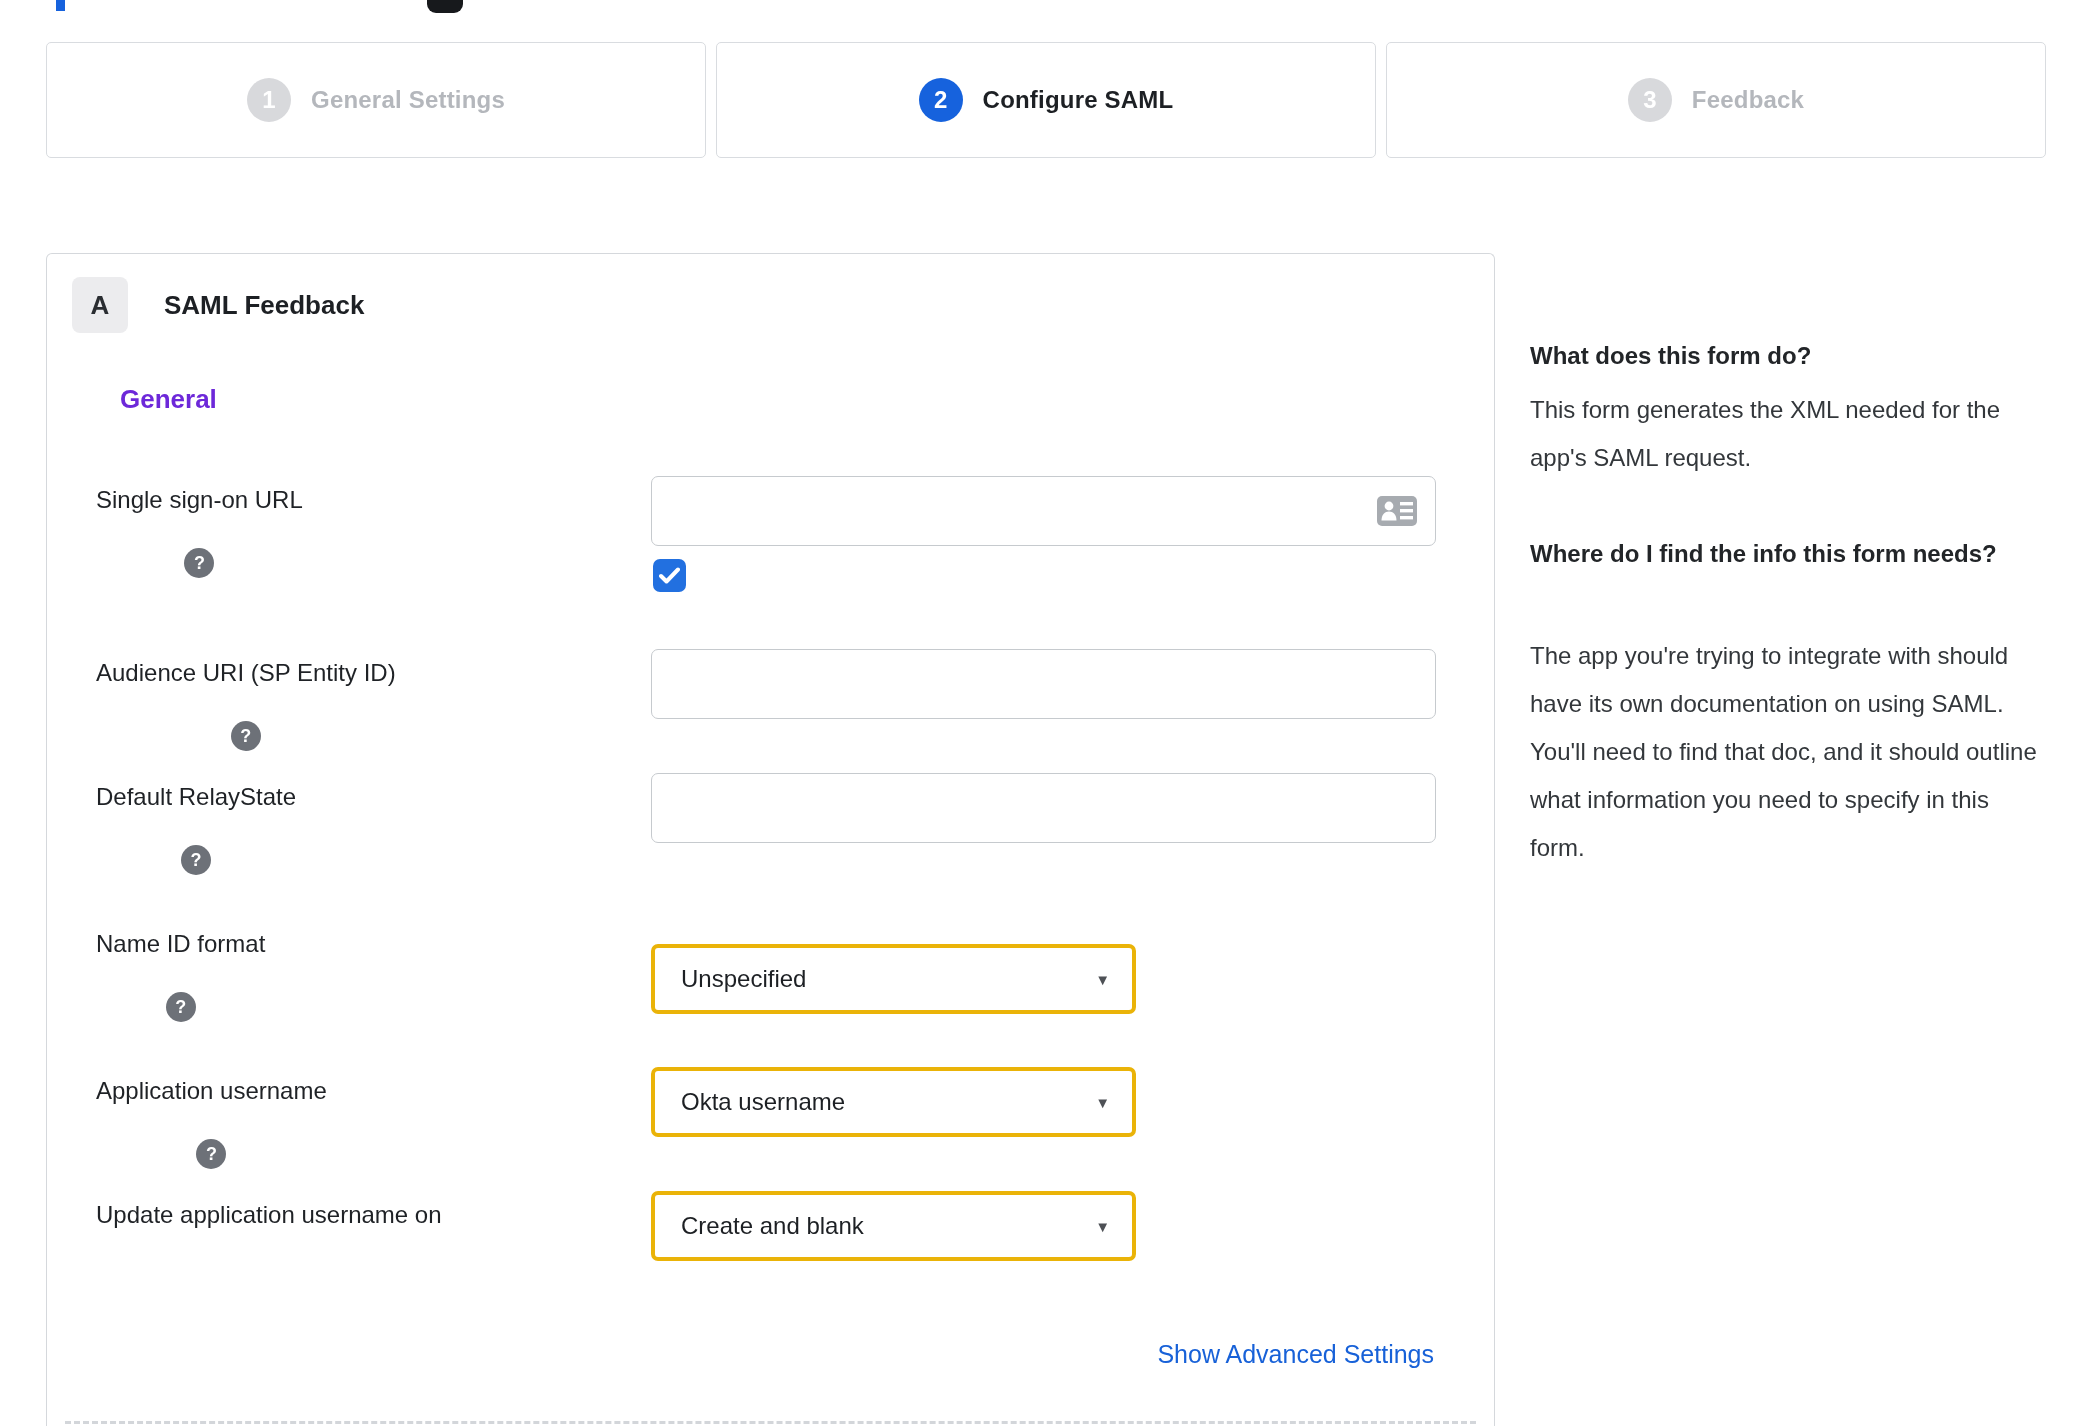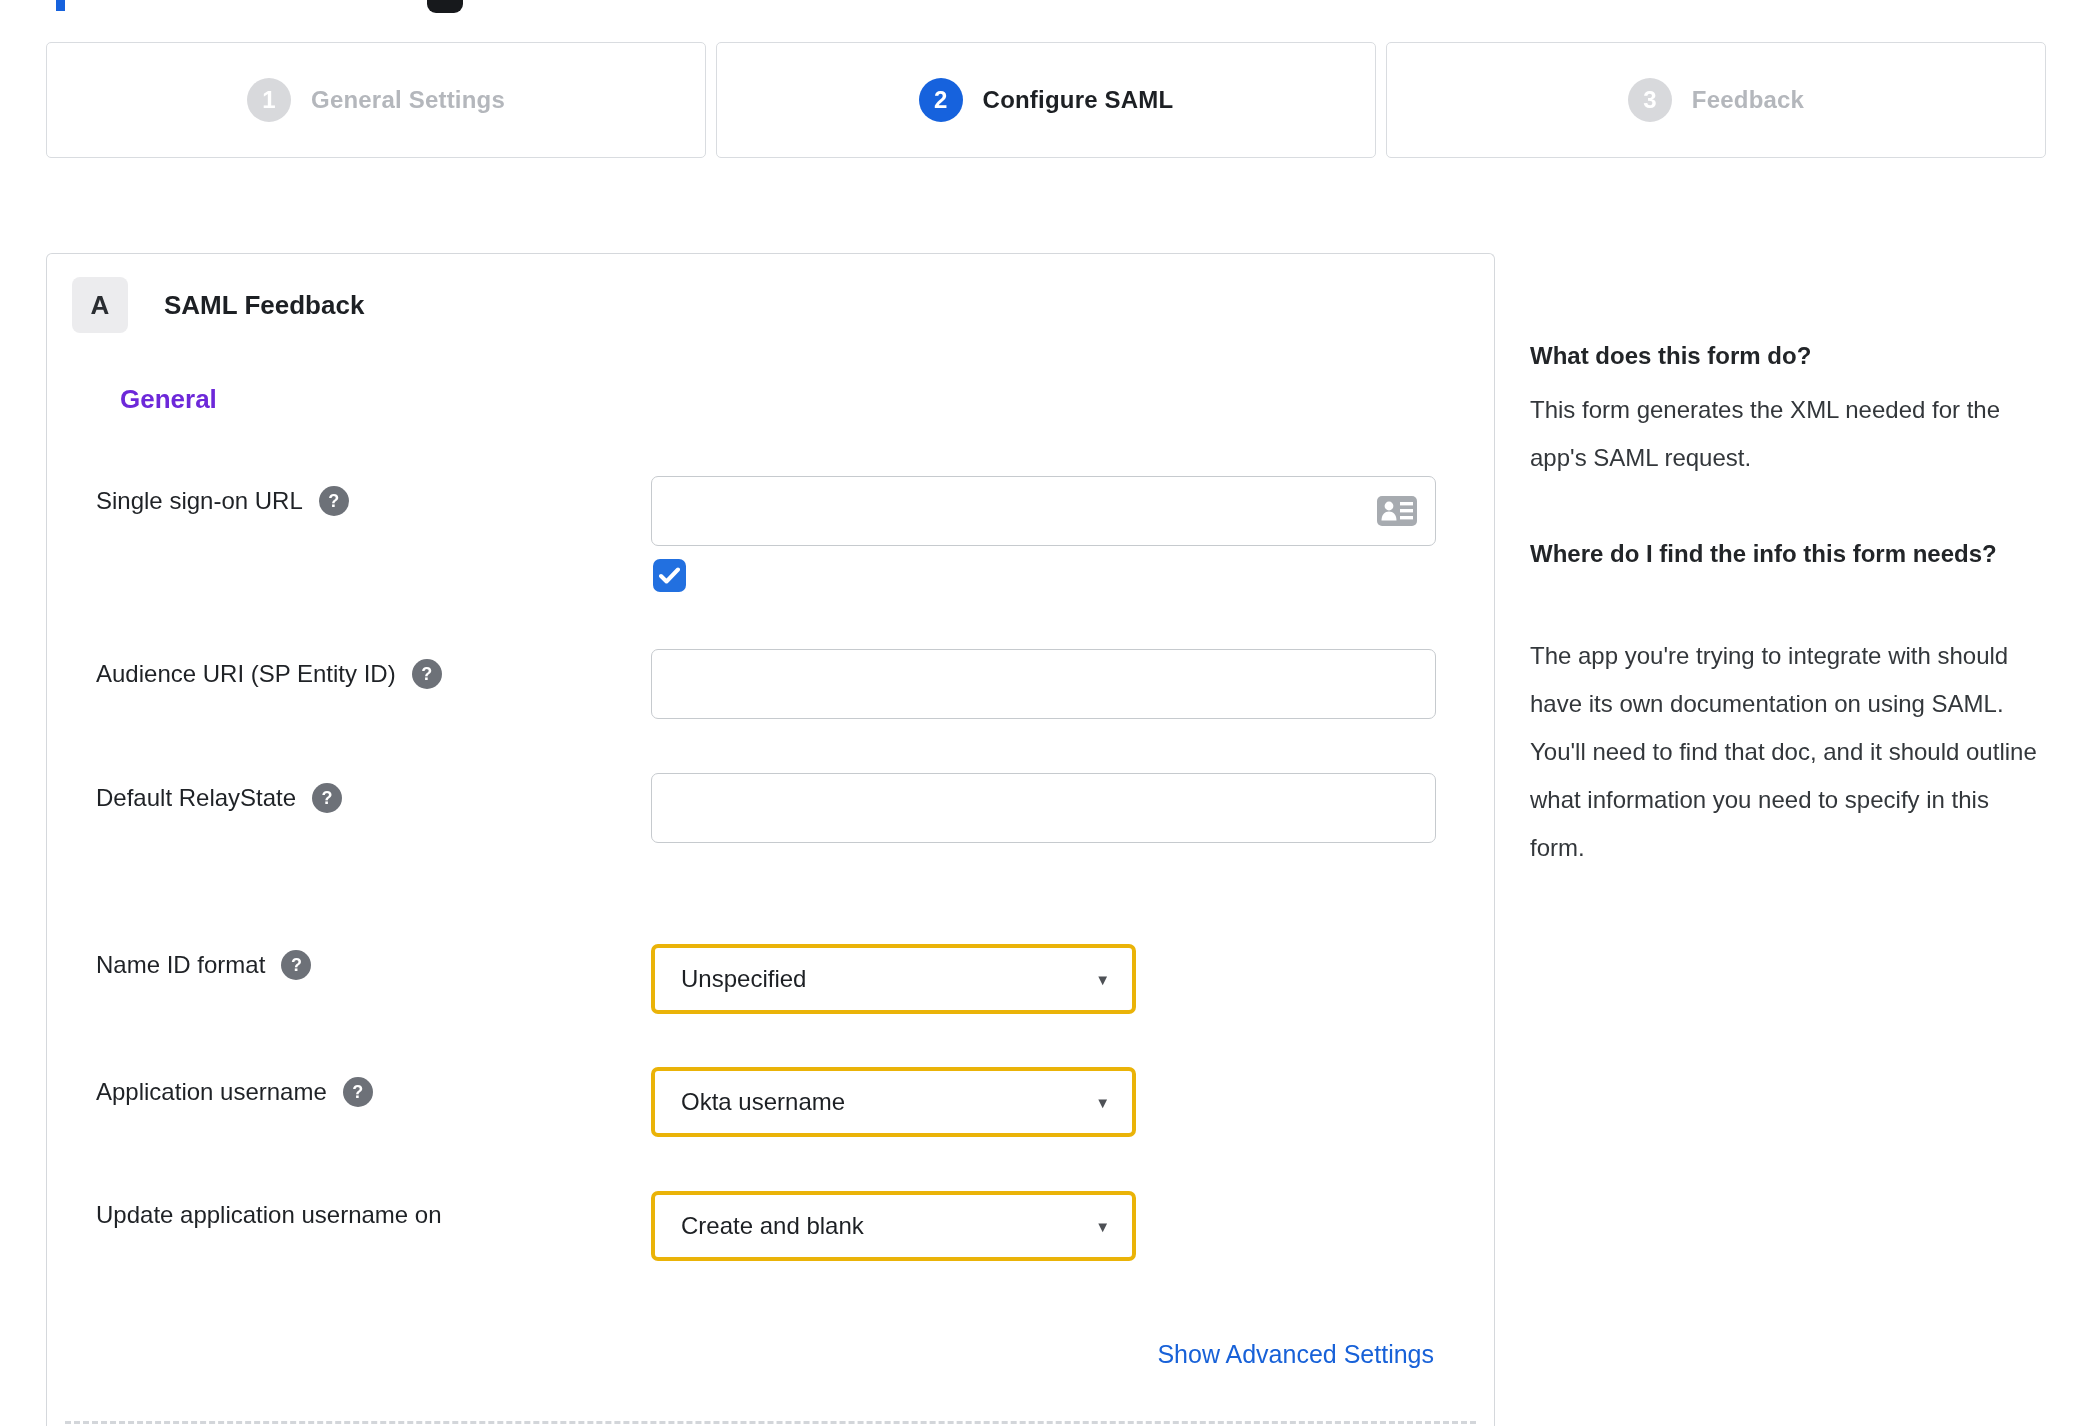--- a/index.html
+++ b/index.html
@@ -26,22 +26,22 @@
     border:1px solid #d5d8dc; border-bottom:none; border-radius:6px 6px 0 0; background:#fff; }
   .dashed-divider { position:absolute; left:18px; right:18px; bottom:2px; border-top:3px dashed #d3d6da; }
 
   .badge { position:absolute; left:25px; top:23px; width:56px; height:56px; background:#ececee;
     border-radius:8px; font-size:26px; font-weight:700; color:#2a2d31;
     display:flex; align-items:center; justify-content:center; }
   .card-title { position:absolute; left:117px; top:23px; height:56px; display:flex; align-items:center;
     font-size:26px; font-weight:700; color:#1d2024; }
   .section-heading { position:absolute; left:49px; top:130px; font-size:26px; font-weight:700; color:#6d28d9;margin-left:24px; }
 
-  .field-label { position:absolute; left:49px; display:flex; align-items:center; gap:16px;
-    font-size:24px; color:#1f2226; }
+  .field-label { position:absolute; left:49px; display:flex; align-items:center; gap:34px;
+    font-size:24px; color:#1f2226;flex-direction:column; }
   .help { width:30px; height:30px; border-radius:50%; background:#6d7178; color:#fff;
     font-size:18px; font-weight:700; display:inline-flex; align-items:center; justify-content:center;
     cursor:pointer; flex:0 0 auto; }
 
   .text-input { position:absolute; left:604px; width:785px; height:70px; border:1px solid #c6cace;
     border-radius:7px; background:#fff; font-size:24px; color:#1d2024; padding:0 64px 0 24px;
     font-family:"Liberation Sans", sans-serif; }
   .inputwrap { position:absolute; left:604px; width:785px; height:70px; }
   .inputwrap .text-input { position:absolute; left:0; top:0; width:100%; height:100%; }
   .card-icon { position:absolute; right:18px; top:19px; width:42px; height:32px; pointer-events:none; }
@@ -129,21 +129,21 @@
       <span class="help">?</span>
     </div>
     <input type="text" class="text-input" style="top: 395px;" value="">
 
     <div class="field-label" style="top:529px;align-items:center;">
       <span>Default RelayState</span>
       <span class="help">?</span>
     </div>
     <input type="text" class="text-input" style="top: 519px;" value="">
 
-    <div class="field-label" style="top:696px;">
+    <div class="field-label" style="top:676px;">
       <span>Name ID format</span>
       <span class="help">?</span>
     </div>
     <div class="select" style="top:690px;">
       <span class="select-value">Unspecified</span>
       <span class="caret">▼</span>
     </div>
 
     <div class="field-label" style="top:823px;">
       <span>Application username</span>

